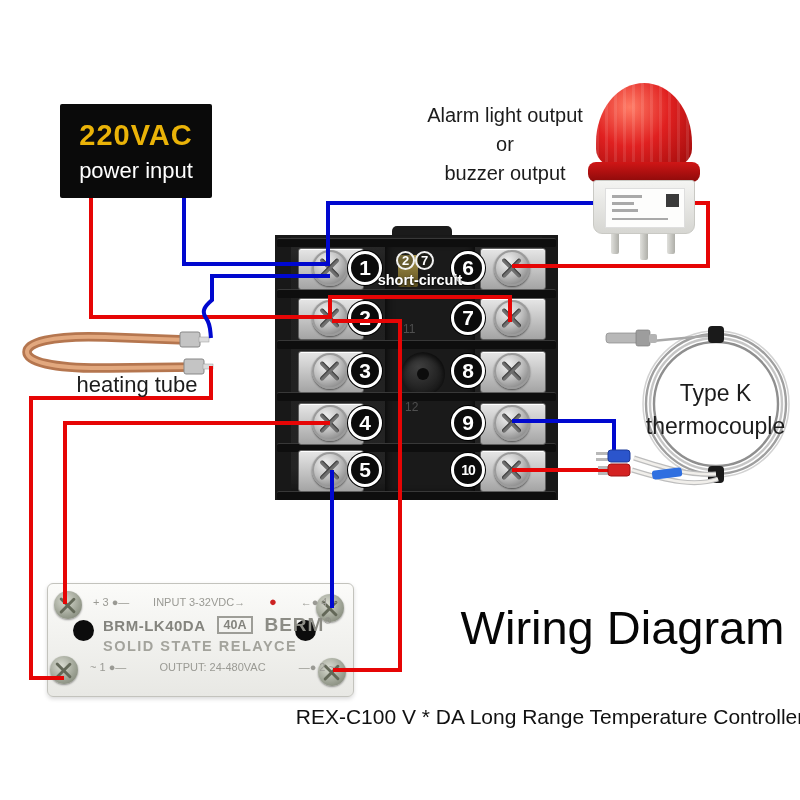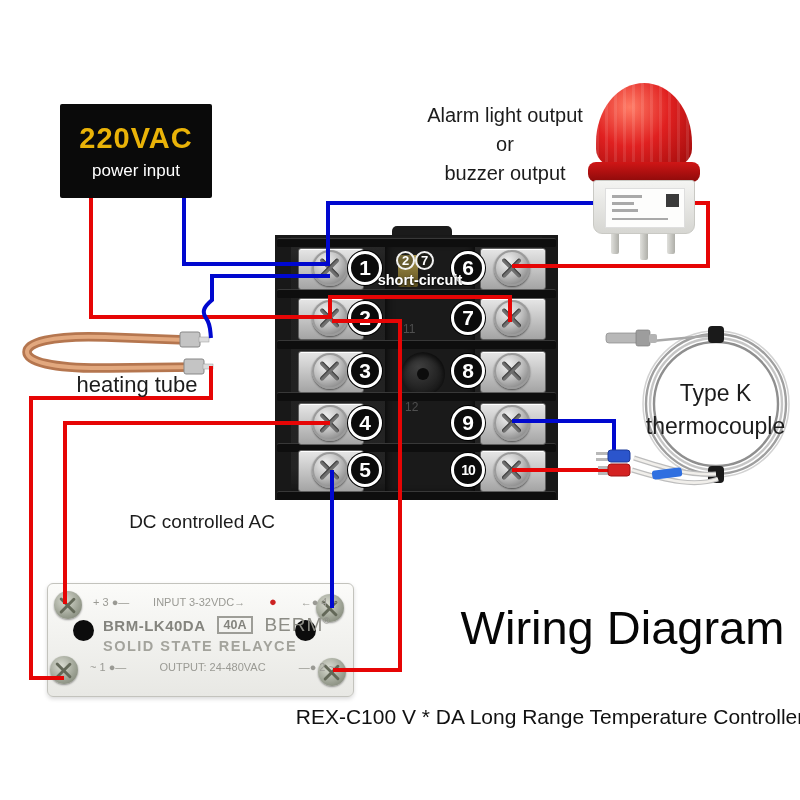--- a/index.html
+++ b/index.html
@@ -7,21 +7,21 @@
        font-family:"Liberation Sans",sans-serif;color:#1a1a1a;}
   .abs{position:absolute;}
   
   #diagram{position:absolute;left:0;top:0;z-index:2;}
   .wire-red{stroke:var(--wire-red,#e60505);stroke-width:4;fill:none;}
   .wire-blue{stroke:var(--wire-blue,#0008cf);stroke-width:4;fill:none;}
   
   #power-box{left:60px;top:104px;width:152px;height:94px;background:#0a0a0a;z-index:3;
              display:flex;flex-direction:column;align-items:center;justify-content:center;border-radius:2px;}
   #power-box .v{color:#eab308;font-size:29px;font-weight:700;letter-spacing:1px;}
-  #power-box .p{color:#fff;font-size:17px;margin-top:6px;}
+  #power-box .p{color:#fff;font-size:22px;margin-top:6px;}
   
   .plain-label{z-index:4;text-align:center;color:#1c1c1c;}
   #alarm-text{left:398px;top:101px;width:214px;font-size:20px;line-height:29px;}
   #heating-label{left:57px;top:372px;width:160px;font-size:22px;}
   #thermo-label{left:613px;top:377px;width:205px;font-size:23px;line-height:33px;z-index:4;}
   #ssr-note{left:62px;top:509px;width:280px;font-size:19px;line-height:26px;}
   #main-title{left:430px;top:600px;width:385px;font-size:47px;color:#060606;}
   #subtitle{left:295px;top:705px;width:510px;font-size:21px;color:#111;}
   
   #controller{left:275px;top:226px;width:283px;height:274px;z-index:1;}
@@ -54,21 +54,21 @@
        background:radial-gradient(circle at 40% 35%,#dadcd2,#9ba092 60%,#767b6d);box-shadow:0 1px 2px rgba(0,0,0,.4);}
   .ssr-screw::before,.ssr-screw::after{content:"";position:absolute;left:12%;top:calc(50% - 1.5px);width:76%;height:3px;background:#636858;border-radius:2px;}
   .ssr-screw::before{transform:rotate(45deg);}
   .ssr-screw::after{transform:rotate(-45deg);}
   .ssr-hole{position:absolute;width:21px;height:21px;border-radius:50%;background:#0c0c0c;}
   .ssr-row{position:absolute;display:flex;align-items:center;color:#9a9a94;white-space:nowrap;}
   #ssr-row1{left:45px;right:16px;top:10px;justify-content:space-between;font-size:11px;}
   #ssr-row2{left:55px;top:30px;gap:11px;}
   #ssr-row2 .model{font-size:15px;font-weight:700;color:#84847e;letter-spacing:.5px;}
   #ssr-row2 .amp{font-size:12.5px;font-weight:700;border:2px solid #9d9d97;padding:0 5px;color:#84847e;}
-  #ssr-row2 .brand{font-size:19px;font-weight:400;color:#8c8c85;letter-spacing:1px;}
+  #ssr-row2 .brand{font-size:19px;font-weight:700;color:#8c8c85;letter-spacing:1px;}
   #ssr-row2 sup{font-size:9px;}
   #ssr-row3{left:55px;width:185px;top:54px;justify-content:space-between;font-size:14.5px;letter-spacing:1.5px;color:#a3a39c;font-weight:600;}
   #ssr-row4{left:42px;right:18px;top:77px;justify-content:space-between;font-size:11px;}
   .led{color:var(--led-red,#cc2222);font-size:13px;}
   
   #alarm{left:585px;top:80px;width:125px;height:182px;z-index:3;}
   #alarm .dome{position:absolute;left:11px;top:3px;width:96px;height:86px;
       background:radial-gradient(circle at 35% 28%,#ff7a64,#e02020 45%,#a60d0d 90%);
       border-radius:48px 48px 26px 26px / 60px 60px 20px 20px;}
   #alarm .dome::after{content:"";position:absolute;inset:0;border-radius:inherit;
@@ -248,17 +248,16 @@
 </div>
 
 <div id="heating-label" class="abs plain-label">heating tube</div>
 
 <div id="thermo-label" class="abs plain-label">
   <div>Type K</div>
   <div>thermocouple</div>
 </div>
 
 <div id="ssr-note" class="abs plain-label">
-  <div>DC controlled AC</div>
 </div>
 
 <div id="main-title" class="abs plain-label">Wiring Diagram</div>
 <div id="subtitle" class="abs plain-label">REX-C100 V * DA Long Range Temperature Controller</div>
 
 </body></html>

